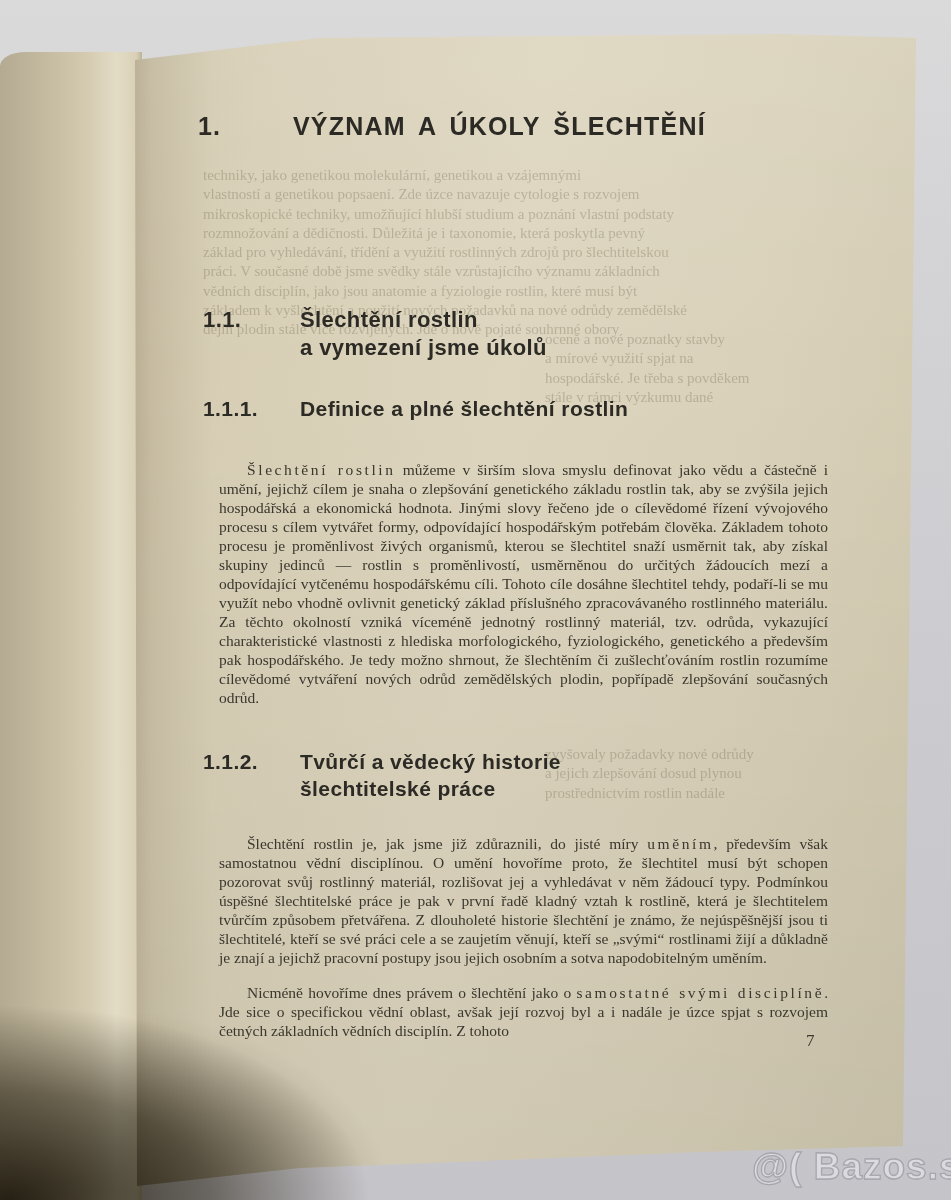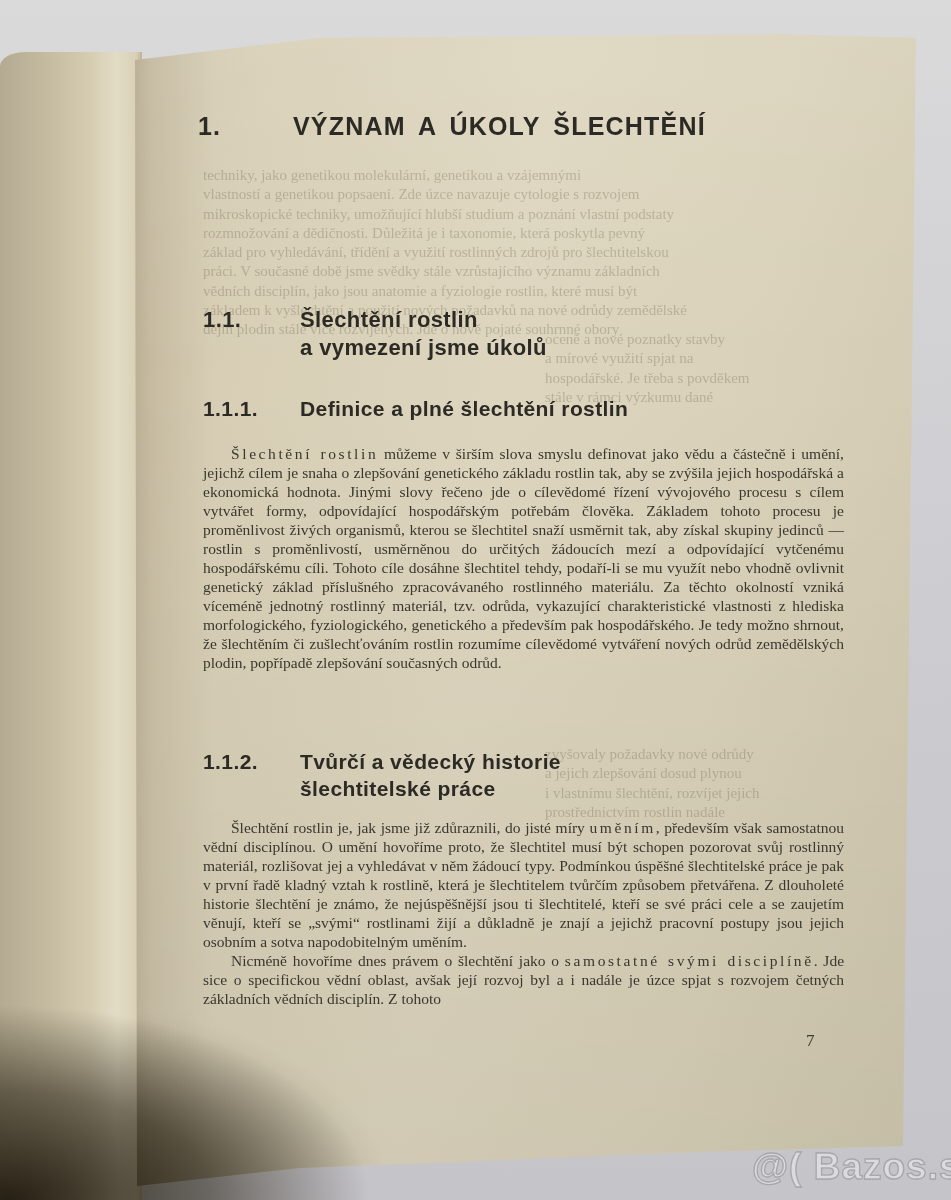--- a/index.html
+++ b/index.html
@@ -49,21 +49,21 @@
   .sec-row{
     position:absolute;left:203px;display:grid;grid-template-columns:97px auto;
     font-family:"Liberation Sans",sans-serif;font-weight:bold;color:#2c2a25;
   }
   .sec-row.big{font-size:22px;line-height:28px;letter-spacing:.4px;}
   .sec-row.mid{font-size:21px;line-height:27px;letter-spacing:.4px;}
   .para{
     position:absolute;left:203px;width:641px;
     font-size:15.5px;line-height:19px;text-align:justify;color:#3a372e;
   }
-  .para p{margin:0;text-indent:28px;}
+  .para p{margin:16px;text-indent:28px;}
   .sp{letter-spacing:2.6px;}
   .pagenum{position:absolute;left:806px;top:1031px;font-size:17px;color:#3c392f;}
   .watermark{
     position:absolute;left:752px;top:1146px;white-space:nowrap;
     font-family:"Liberation Sans",sans-serif;font-weight:bold;font-size:37px;letter-spacing:1px;
     color:rgba(253,253,255,.40);
     -webkit-text-stroke:1.3px rgba(138,138,146,.60);
   }
 </style>
 </head>
@@ -90,21 +90,20 @@
       </div>
     <div class="ghost" style="left:545px;top:330px;width:300px;">
         <div>oceně a nové poznatky stavby</div>
         <div>a mírové využití spjat na</div>
         <div>hospodářské. Je třeba s povděkem</div>
         <div>stále v rámci výzkumu dané</div>
       </div>
     <div class="ghost" style="left:545px;top:745px;width:300px;">
         <div>zvyšovaly požadavky nové odrůdy</div>
         <div>a jejich zlepšování dosud plynou</div>
-        <div>i vlastnímu šlechtění, rozvíjet jejich</div>
         <div>prostřednictvím rostlin nadále</div>
       </div>
 
     <div class="title-row">
       <span>1.</span>
       <span>VÝZNAM A ÚKOLY ŠLECHTĚNÍ</span>
     </div>
 
     <div class="sec-row big" style="top:306px;">
       <span>1.1.</span>

